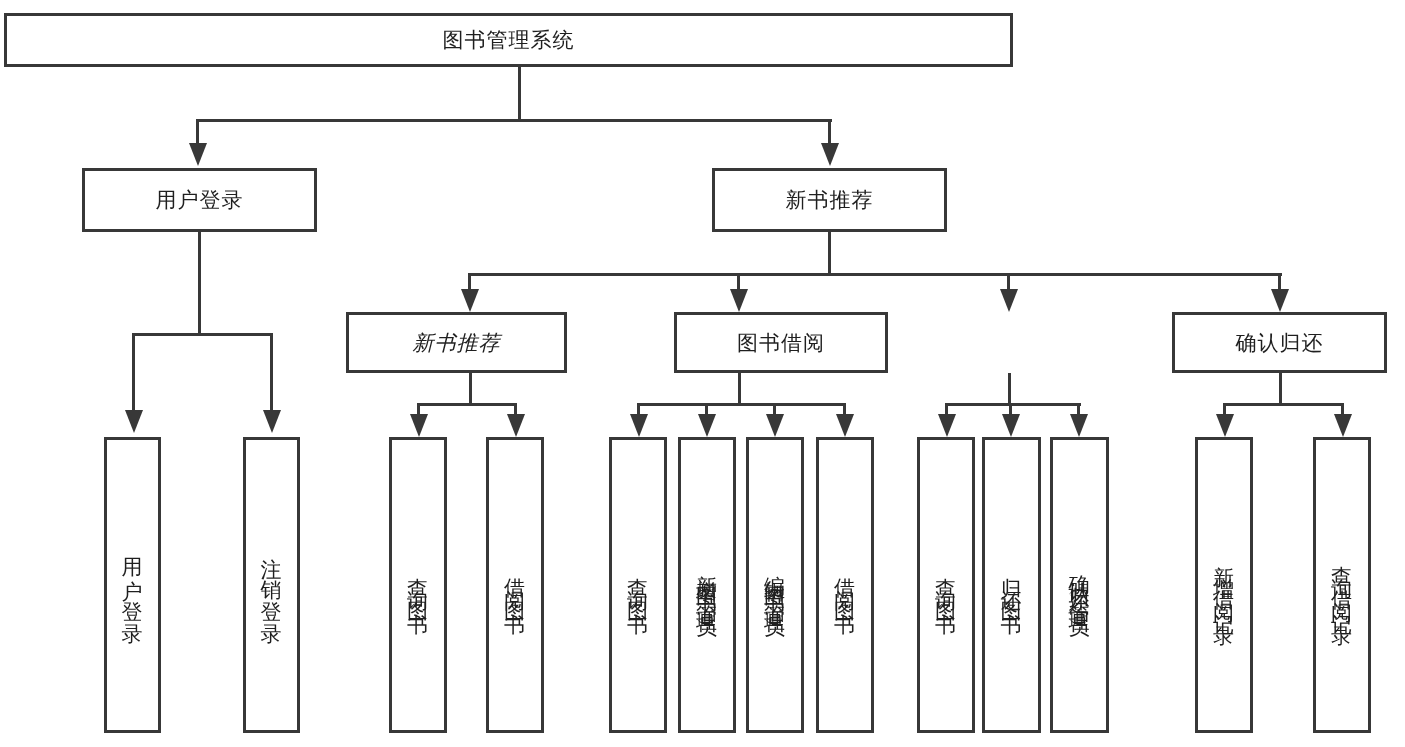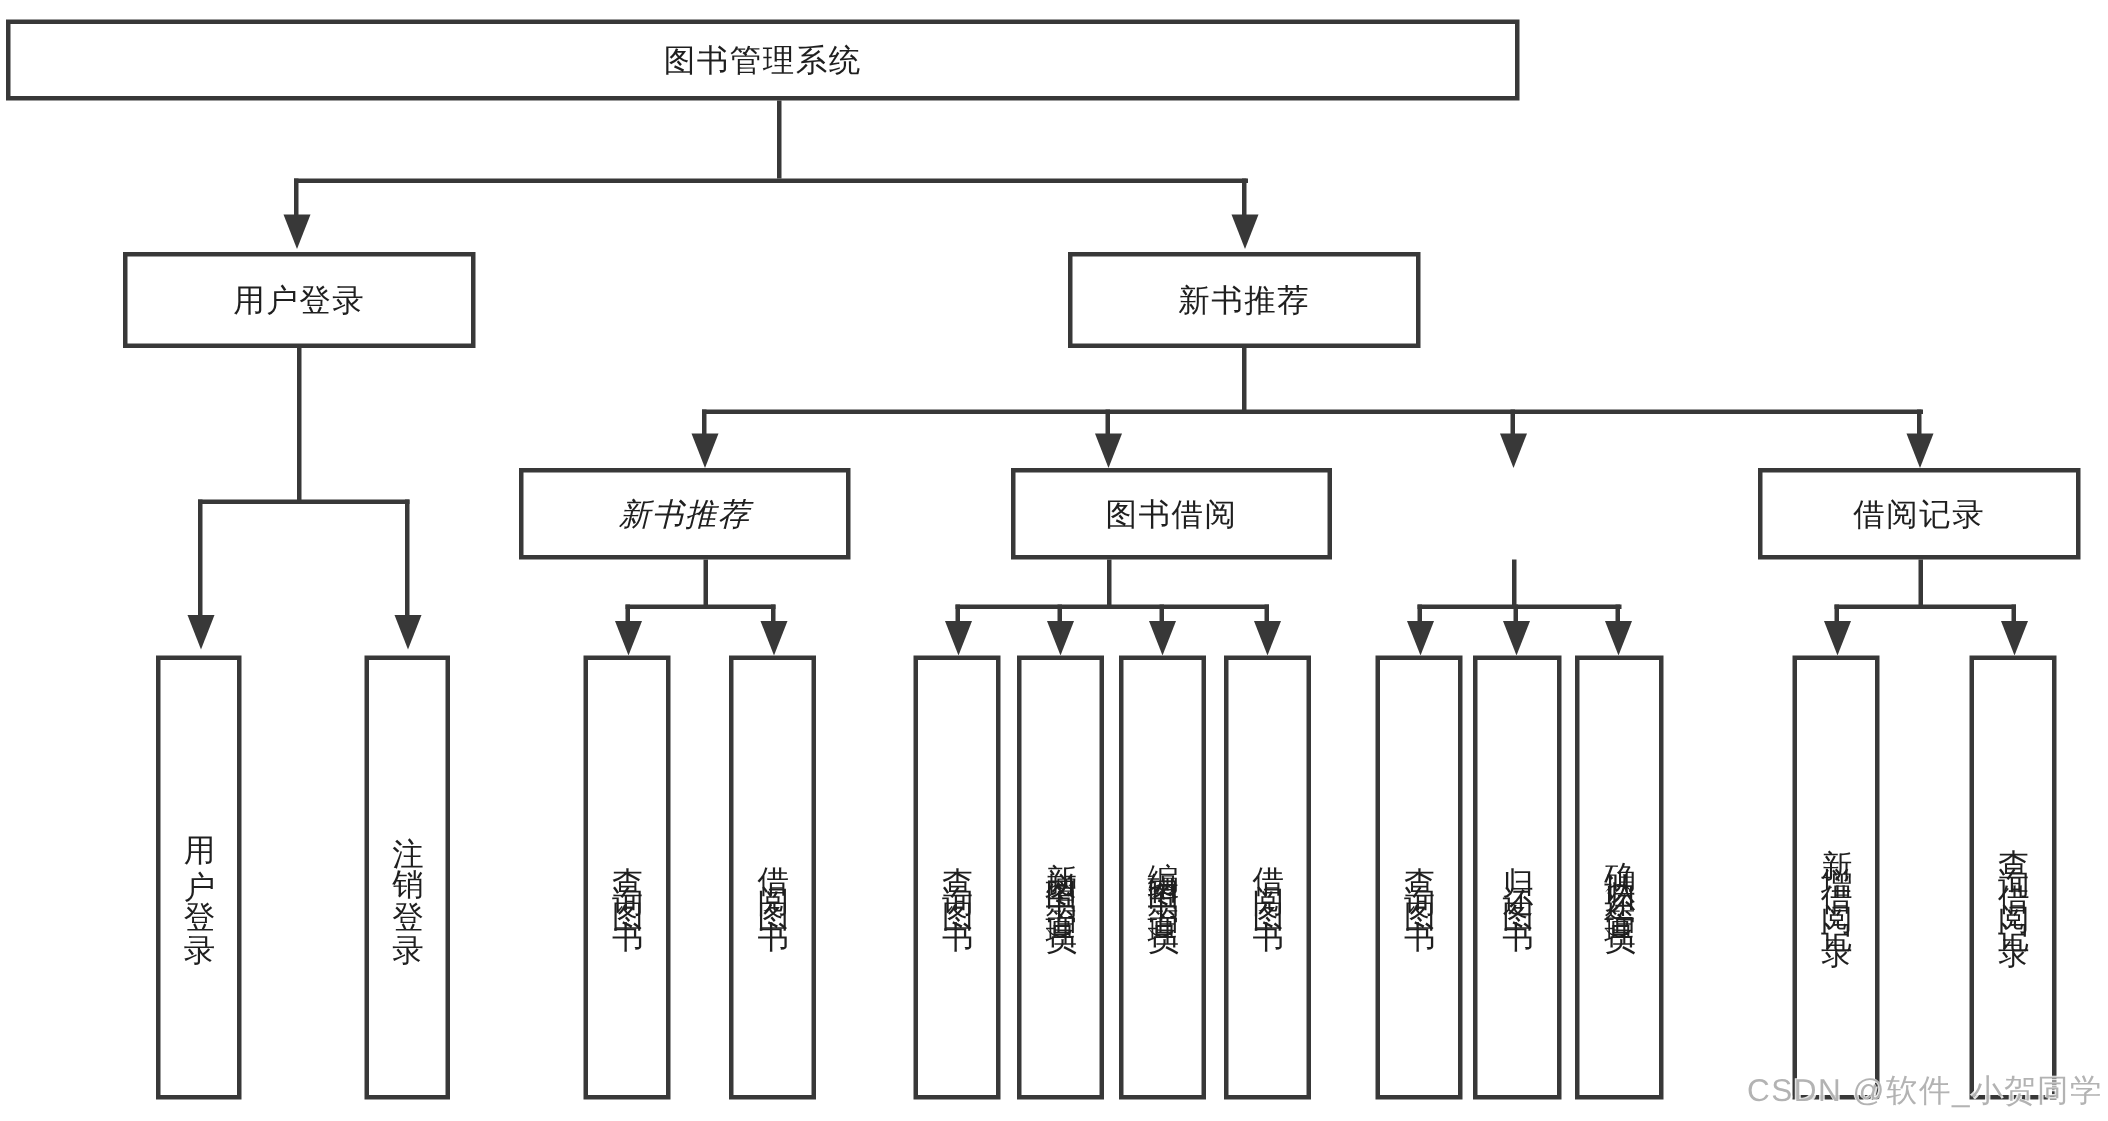--- a/index.html
+++ b/index.html
@@ -91,21 +91,21 @@
   <div class="vline" style="left:1278px;top:273px;height:18px;"></div>
   <div class="arrow" style="left:1271px;top:289px;"></div>
 
   <div class="node" style="left:346px;top:312px;width:221px;height:61px;font-style:italic;">
     <span>新书推荐</span>
   </div>
   <div class="node" style="left:632px;top:312px;width:214px;height:61px;margin-left:42px;">
     <span>图书借阅</span>
   </div>
   <div class="node" style="left:1172px;top:312px;width:215px;height:61px;">
-    <span>借阅记录</span>
+    <span>确认归还</span>
   </div>
 
   <div class="vline" style="left:469px;top:373px;height:32px;"></div>
   <div class="hline" style="left:417px;top:403px;width:100px;"></div>
   <div class="vline" style="left:417px;top:403px;height:14px;"></div>
   <div class="arrow" style="left:410px;top:414px;"></div>
   <div class="vline" style="left:514px;top:403px;height:14px;"></div>
   <div class="arrow" style="left:507px;top:414px;"></div>
 
   <div class="vline" style="left:738px;top:373px;height:32px;"></div>
@@ -165,15 +165,14 @@
     <span class="vtxt ls-tight">确认归还（管理员）</span>
   </div>
 
   <div class="node vnode" style="left:1195px;top:437px;width:58px;height:296px;">
     <span class="vtxt ls-mid">新增借阅记录</span>
   </div>
   <div class="node vnode" style="left:1313px;top:437px;width:58px;height:296px;">
     <span class="vtxt ls-mid">查询借阅记录</span>
   </div>
 
-  <div id="watermark">CSDN @软件_小贺同学</div>
 
 </div>
 
 </body></html>

